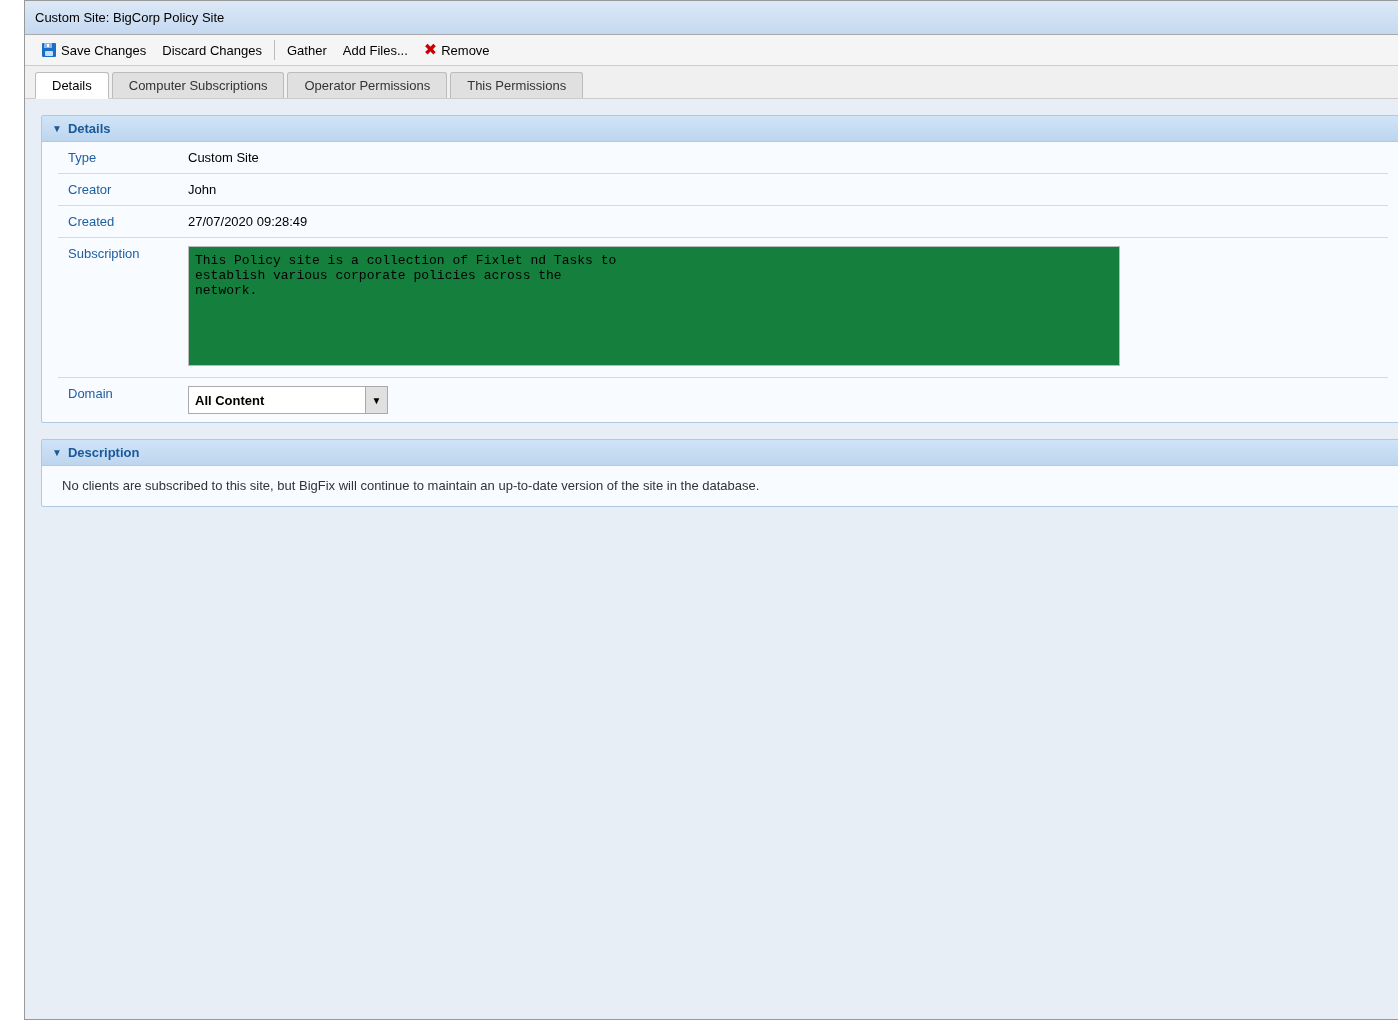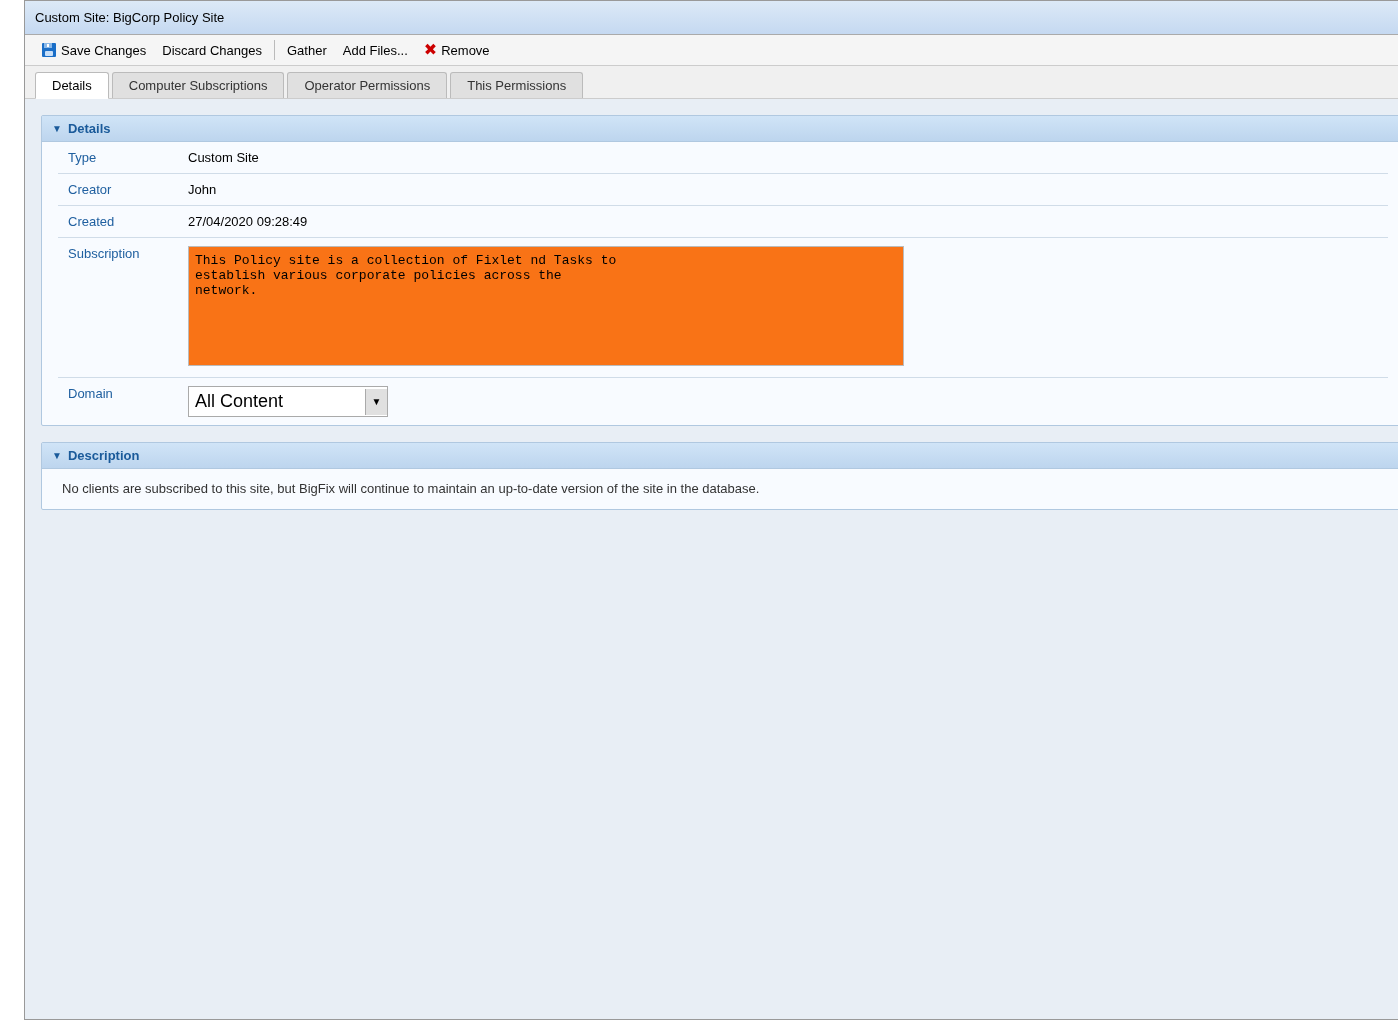--- a/index.html
+++ b/index.html
@@ -171,43 +171,44 @@
       white-space: nowrap;
     }
 
     .field-value {
       color: #000;
       font-size: 13px;
     }
 
     
     .description-textarea {
-      width: 716px;
+      width: 932px;
       height: 120px;
       border: 1px solid #bbb;
       font-family: 'Courier New', monospace;
       font-size: 13px;
       padding: 6px;
       resize: none;
       color: #000;
-      background: #f97316;
+      background: #15803d;
     }
 
     .select-wrapper {
       display: flex;
       align-items: center;
       border: 1px solid #aaa;
       width: 200px;
       background: #fff;
     }
 
     .select-text {
       flex: 1;
       padding: 4px 6px;
-      font-size: 18px;
+      font-size: 13px;
+      font-weight: bold;
     }
 
     .select-arrow {
       width: 22px;
       height: 26px;
       background: #e0e0e0;
       border-left: 1px solid #aaa;
       display: flex;
       align-items: center;
       justify-content: center;
@@ -295,21 +296,21 @@
             <tr>
               <td class="field-label">Type</td>
               <td class="field-value">Custom Site</td>
             </tr>
             <tr>
               <td class="field-label">Creator</td>
               <td class="field-value">John</td>
             </tr>
             <tr>
               <td class="field-label">Created</td>
-              <td class="field-value">27/04/2020 09:28:49</td>
+              <td class="field-value">27/07/2020 09:28:49</td>
             </tr>
             <tr>
               <td class="field-label">Subscription</td>
               <td>
                 <textarea class="description-textarea" style="">This Policy site is a collection of Fixlet nd Tasks to
 establish various corporate policies across the
 network.</textarea>
               </td>
             </tr>
             <tr>

